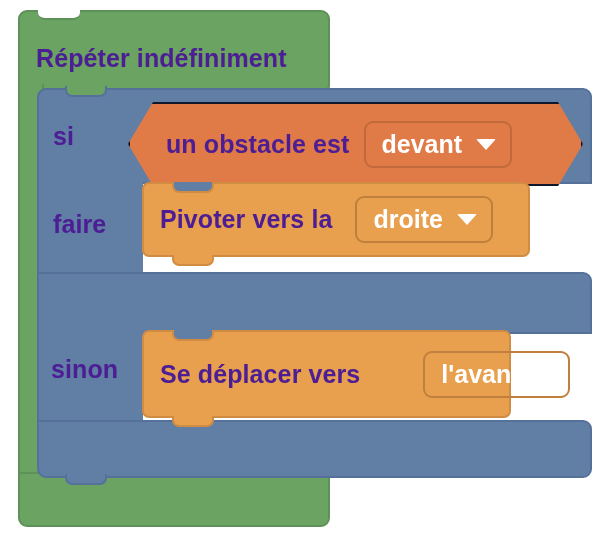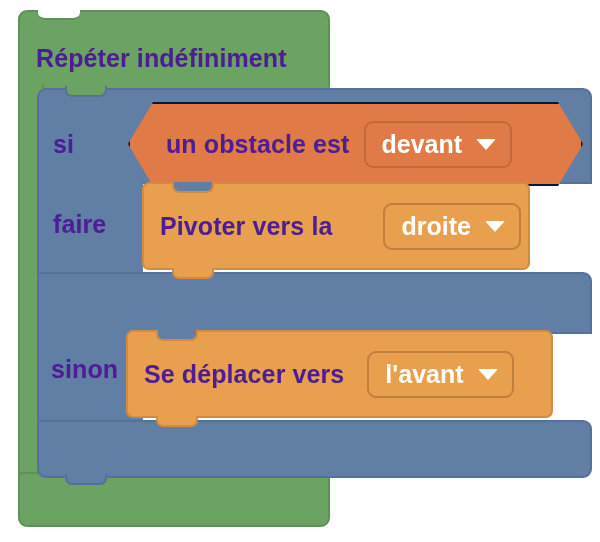--- a/index.html
+++ b/index.html
@@ -150,21 +150,21 @@
     left: 65px; top: 474px;
     width: 42px; height: 11px;
     background: #617ea5;
     border: 2px solid #55719a;
     border-top: none;
     border-radius: 0 0 7px 7px;
     box-sizing: border-box;
   }
 
   .b-kw { position: absolute; }
-  .kw-si    { left: 53px;  top: 132px; }
+  .kw-si    { left: 53px;  top: 124px; }
   .kw-faire { left: 53px;  top: 212px; }
   .kw-sinon { left: 51px;  top: 357px; }
 
   
   .hexblock {
     position: absolute;
     left: 128px; top: 102px;
     width: 455px; height: 84px;
     background: #e07b47;
     border: 2px solid #0f172a;
@@ -186,22 +186,22 @@
     background: #e8a04e;
     border: 2px solid #cf8c42;
     box-sizing: border-box;
     border-radius: 7px;
     display: flex;
     align-items: center;
   }
   .stackblock .sb-text { margin-left: 16px; }
   .stackblock .dd { margin-left: 23px; }
 
-  .sb-pivoter  { left: 142px; top: 182px; width: 388px; height: 88px; gap: 28px; }
-  .sb-deplacer { left: 126px; top: 330px; width: 427px; height: 88px; }
+  .sb-pivoter  { left: 142px; top: 182px; width: 388px; height: 75px; }
+  .sb-deplacer { left: 142px; top: 330px; width: 369px; height: 88px; gap: 40px; }
 
   
   .sb-topnotch {
     position: absolute;
     left: 28px; top: -2px;
     width: 42px; height: 11px;
     border: 2px solid #cf8c42;
     border-top: none;
     border-radius: 0 0 7px 7px;
     box-sizing: border-box;

